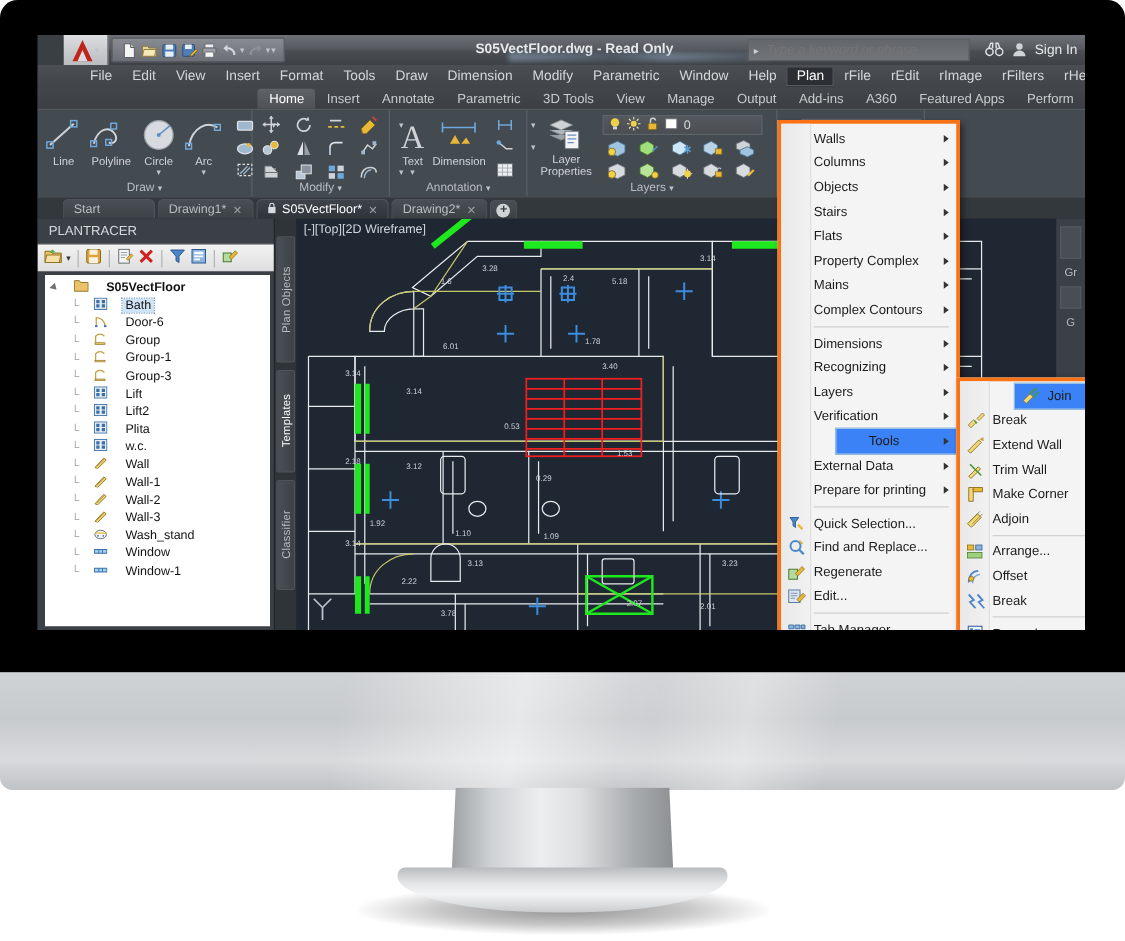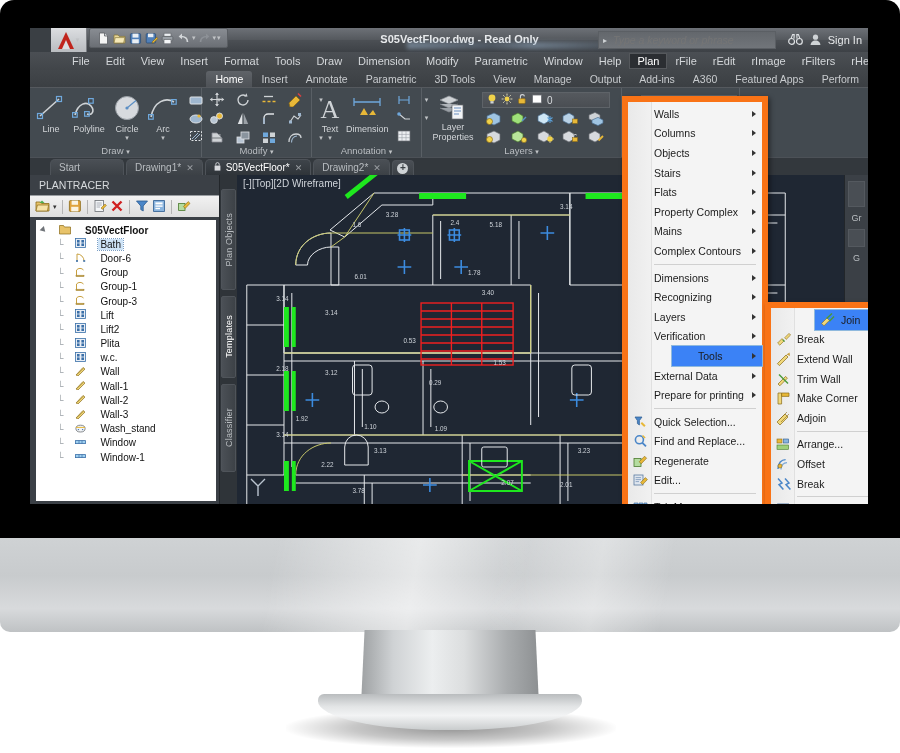--- a/index.html
+++ b/index.html
@@ -53,21 +53,21 @@
     background: #3a3f44;
     overflow: hidden;
     font-size: 11px;
     color: #d8dade;
   }
 
   
   .titlebar {
     position: relative; height: 24px;
     background: linear-gradient(180deg,#6d7177 0%,#55595e 48%,#4b4f54 52%,#3d4146 100%);
-    display: flex;  margin-left: 21px;
+    display: flex; align-items: center; margin-left: 21px;
   }
   .applogo {
     width: 36px; height: 24px;
     background: linear-gradient(180deg,#dcdee1 0%,#b9bcc0 100%);
     display: flex; align-items: center; justify-content: center; gap: 2px;
     border-right: 1px solid #7a7d82;
   }
   .atri {
     width: 0; height: 0;
     border-left: 8px solid transparent; border-right: 8px solid transparent;
@@ -218,21 +218,21 @@
   .vp-label{ position:absolute; left:6px; top:3px; font-size:10px; color:#cfd4da; }
   .ucs{ position:absolute; left:10px; bottom:6px; color:#b9c3cf; font-size:12px;}
 
   
   .rdock{ width:24px; background:#3b4046; border-left:1px solid #22262a; }
   .rdock .rbox{ margin:6px 3px; height:26px; border:1px solid #54595f; background:#494e54;}
   .rdock .rtxt{ font-size:9px; color:#b9bdc1; text-align:center;}
 
   
   .menu {
-    position:absolute; background:#f4f4f4; border:6px solid #f97316;
+    position:absolute; background:#f4f4f4; border:3px solid #f97316;
     box-shadow: 2px 2px 5px rgba(0,0,0,.45); font-size:10.5px; color:#1b1b1b;
     padding: 2px 0; z-index: 40;
   }
   .menu .gutter{position:absolute;left:0;top:0;bottom:0;width:24px;background:linear-gradient(90deg,#e9e9e9,#f1f1f1);border-right:1px solid #e0e0e0;}
   .mrow{ position:relative; height:19.6px; display:flex; align-items:center; padding-left:26px; padding-right:8px; white-space:nowrap;}
   .mrow.hl{ background:#3b82f6; outline:1px solid #8fb9dd;margin-left:44px; }
   .mrow .ic{ position:absolute; left:3px; width:18px; height:16px; display:flex;align-items:center;justify-content:center;}
   .mrow .arw{ position:absolute; right:6px; width:0;height:0;border-left:4px solid #333;border-top:3.5px solid transparent;border-bottom:3.5px solid transparent;}
   .msep{ height:1px; background:#d0d0d0; margin:3px 6px 3px 26px;}
 

